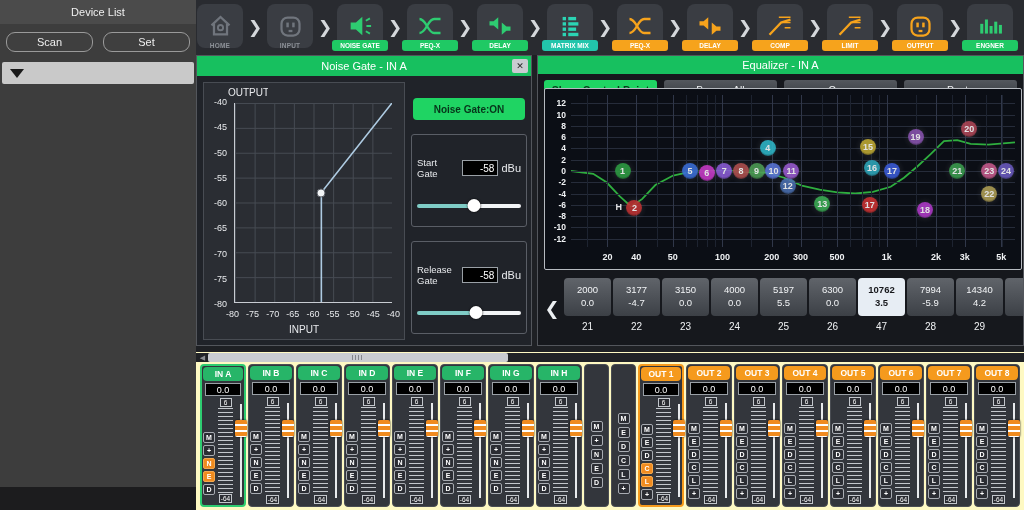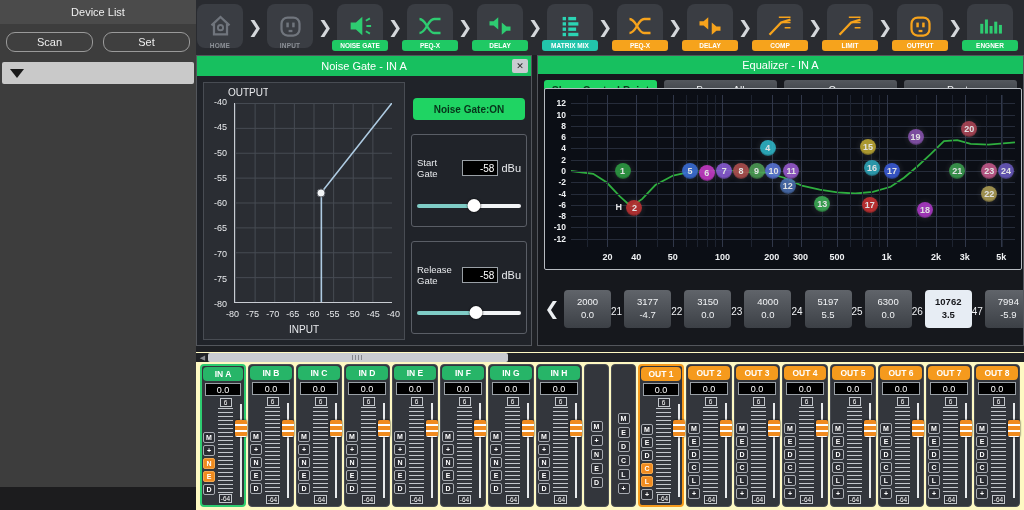--- a/index.html
+++ b/index.html
@@ -96,21 +96,21 @@
   .eq-xlabels { position:absolute; left:26px; right:6px; bottom:3px; height:14px; }
   .eq-xlabels div { position:absolute; transform:translateX(-50%); font-size:9px; font-weight:bold; color:#f0f2f4; }
   .eq-curve { position:absolute; inset:0; width:100%; height:100%; }
   .eq-pt { position:absolute; width:16px; height:16px; border-radius:50%; transform:translate(-50%,-50%);
     display:flex; align-items:center; justify-content:center; font-size:9px; font-weight:bold; color:#fff;
     opacity:.88; cursor:pointer; box-shadow:0 0 6px rgba(255,255,255,.15); }
   .eq-pttag { position:absolute; left:-11px; top:2px; font-size:9px; font-weight:bold; color:#fff; }
   .eq-bands { position:absolute; left:2px; top:222px; right:0; height:62px; display:flex; }
   .eq-prev { flex:0 0 24px; display:flex; align-items:center; justify-content:center;
     color:#eceff2; font-size:18px; cursor:pointer; }
-  .eq-cellwrap { flex:0 0 47px; margin-right:2px; display:flex; flex-direction:row; align-items:center; }
+  .eq-cellwrap { flex:0 0 47px; margin-right:2px; display:flex; flex-direction:column; align-items:center; }
   .eq-cell { width:47px; height:38px; border-radius:4px; background:linear-gradient(#60646a,#3c4046);
     color:#f2f4f6; font-size:9.5px; line-height:1.35; display:flex; flex-direction:column;
     align-items:center; justify-content:center; cursor:pointer; }
   .eq-cell.sel { background:#e7edf4; color:#17181c; font-weight:bold; }
   .eq-cellidx { margin-top:5px; font-size:10px; color:#f0f2f4; }
   .eq-editor { position:absolute; left:0; top:286px; right:0; height:60px; }
 
   
   .mixer { position:absolute; left:196px; top:352px; width:828px; height:158px; background:#fef9c3; }
   .mx-scroll { position:absolute; left:0; top:1px; width:100%; height:9px; background:#202226; }

